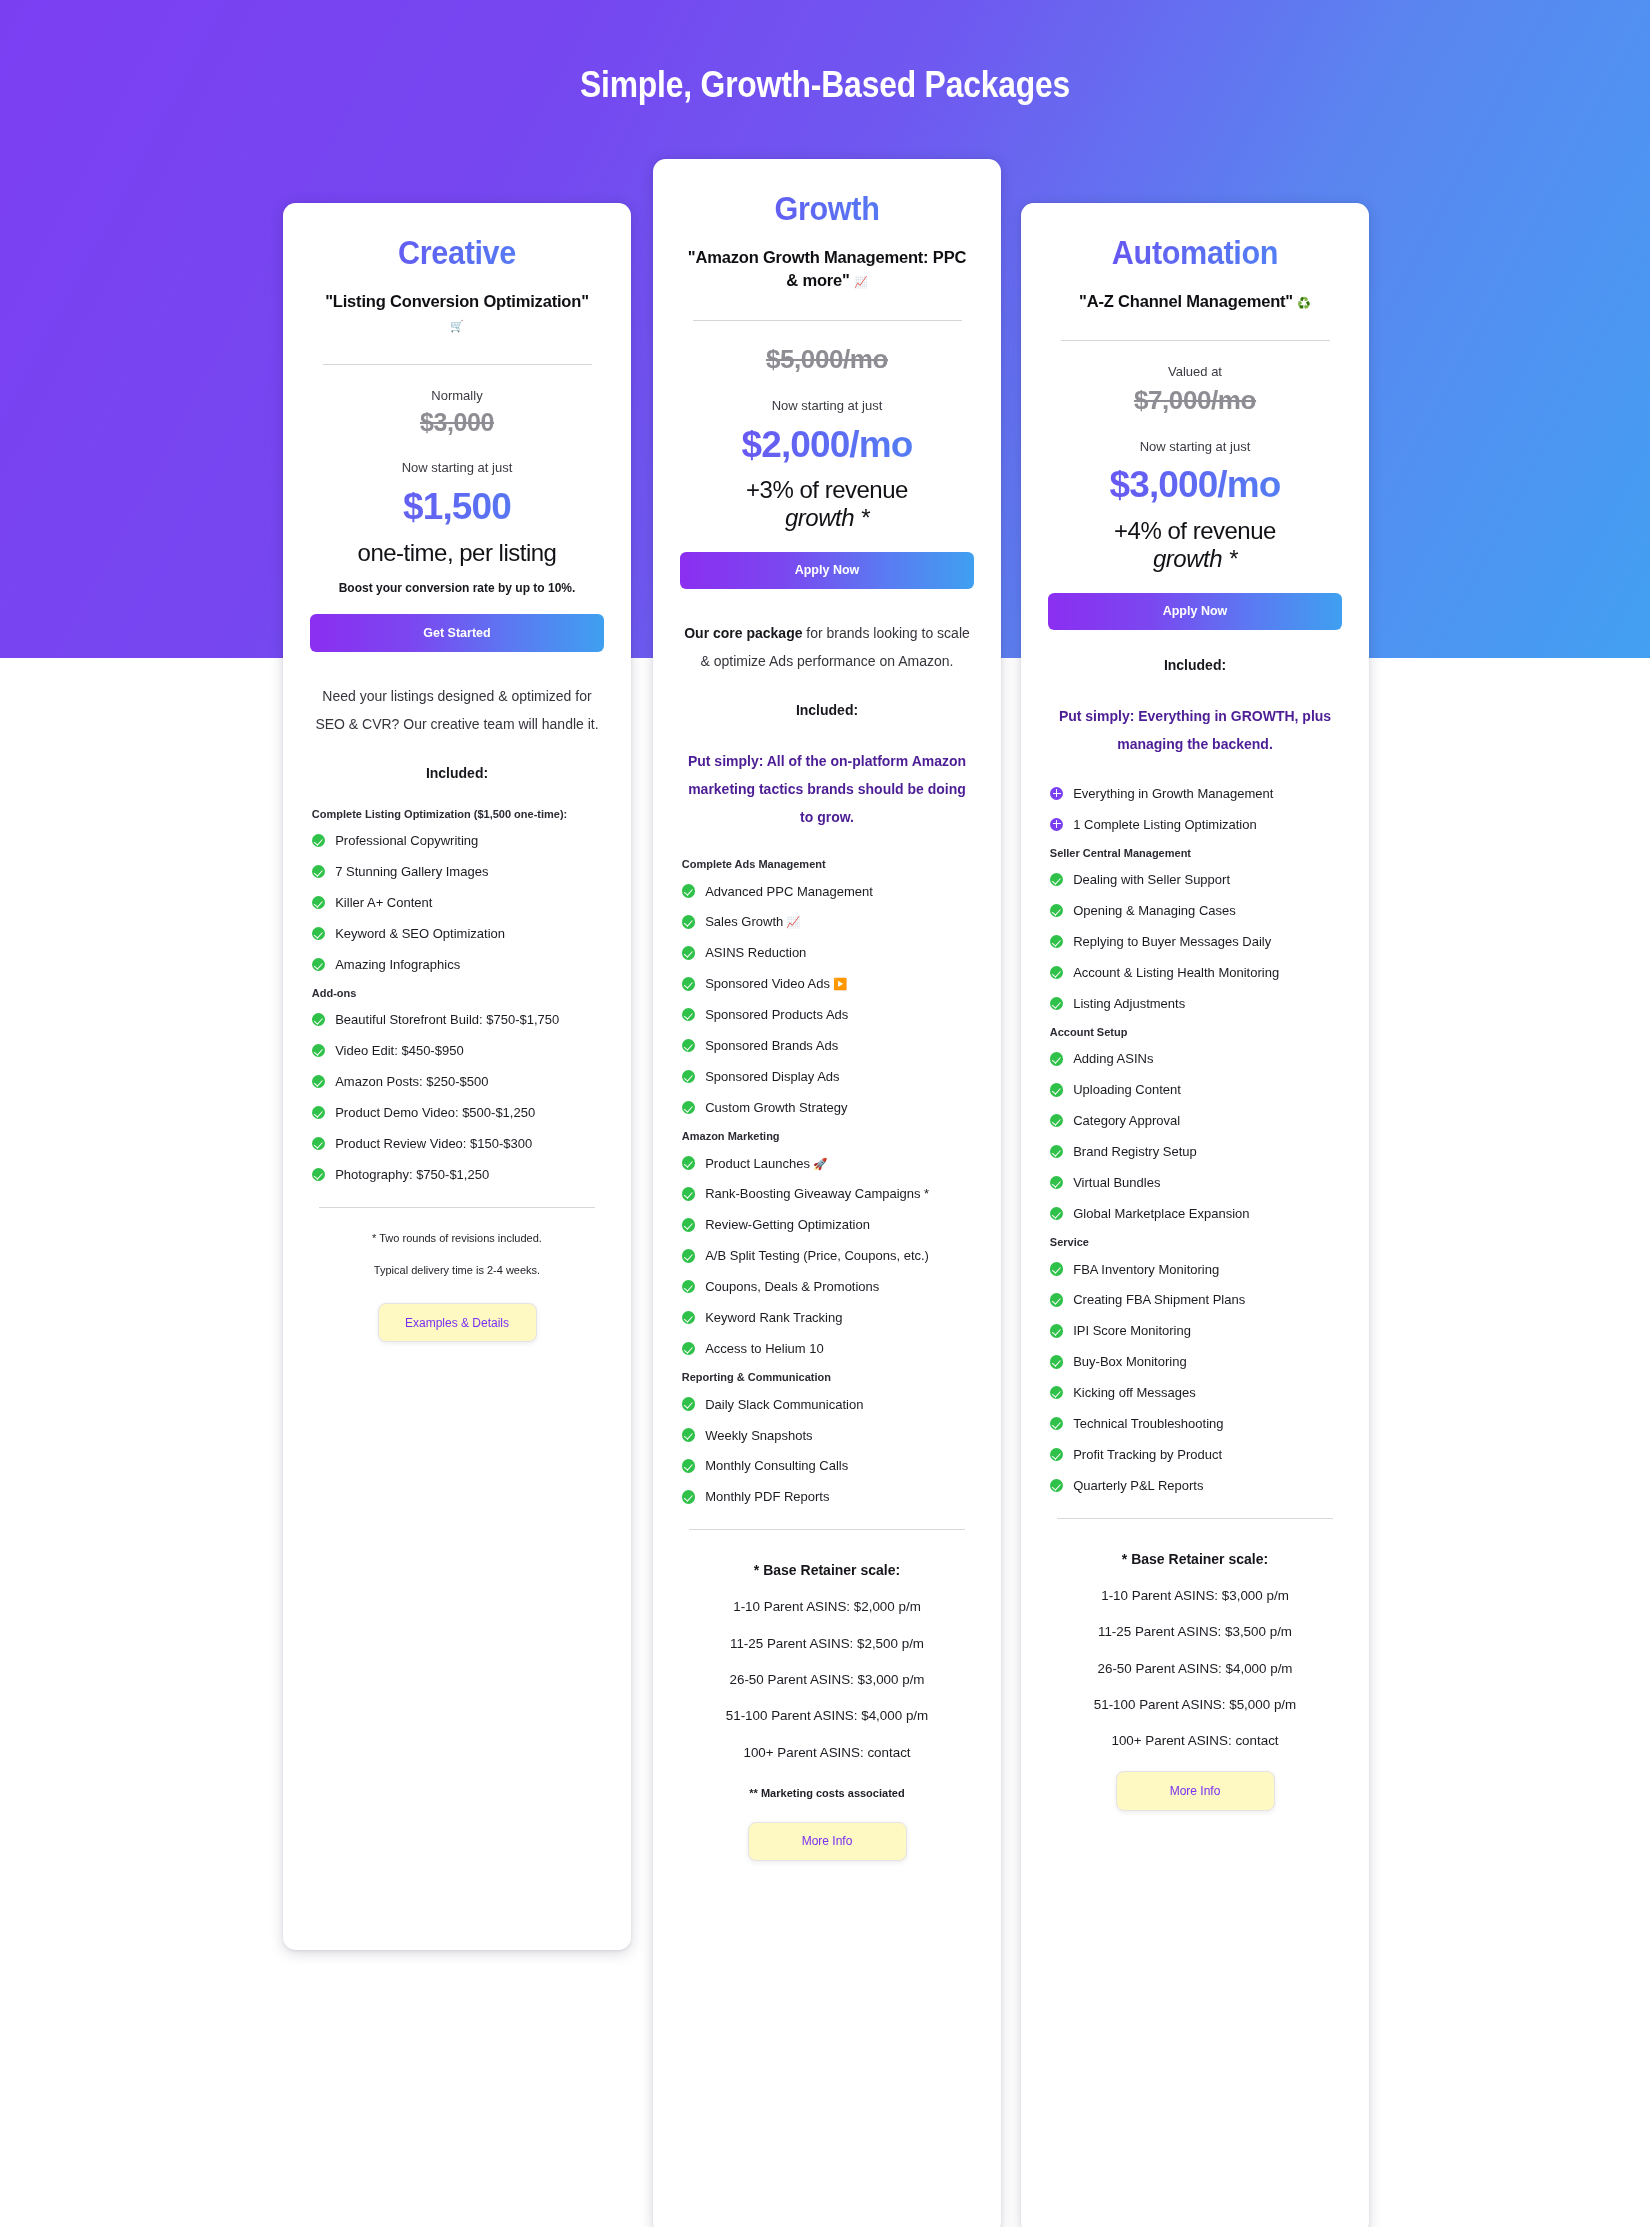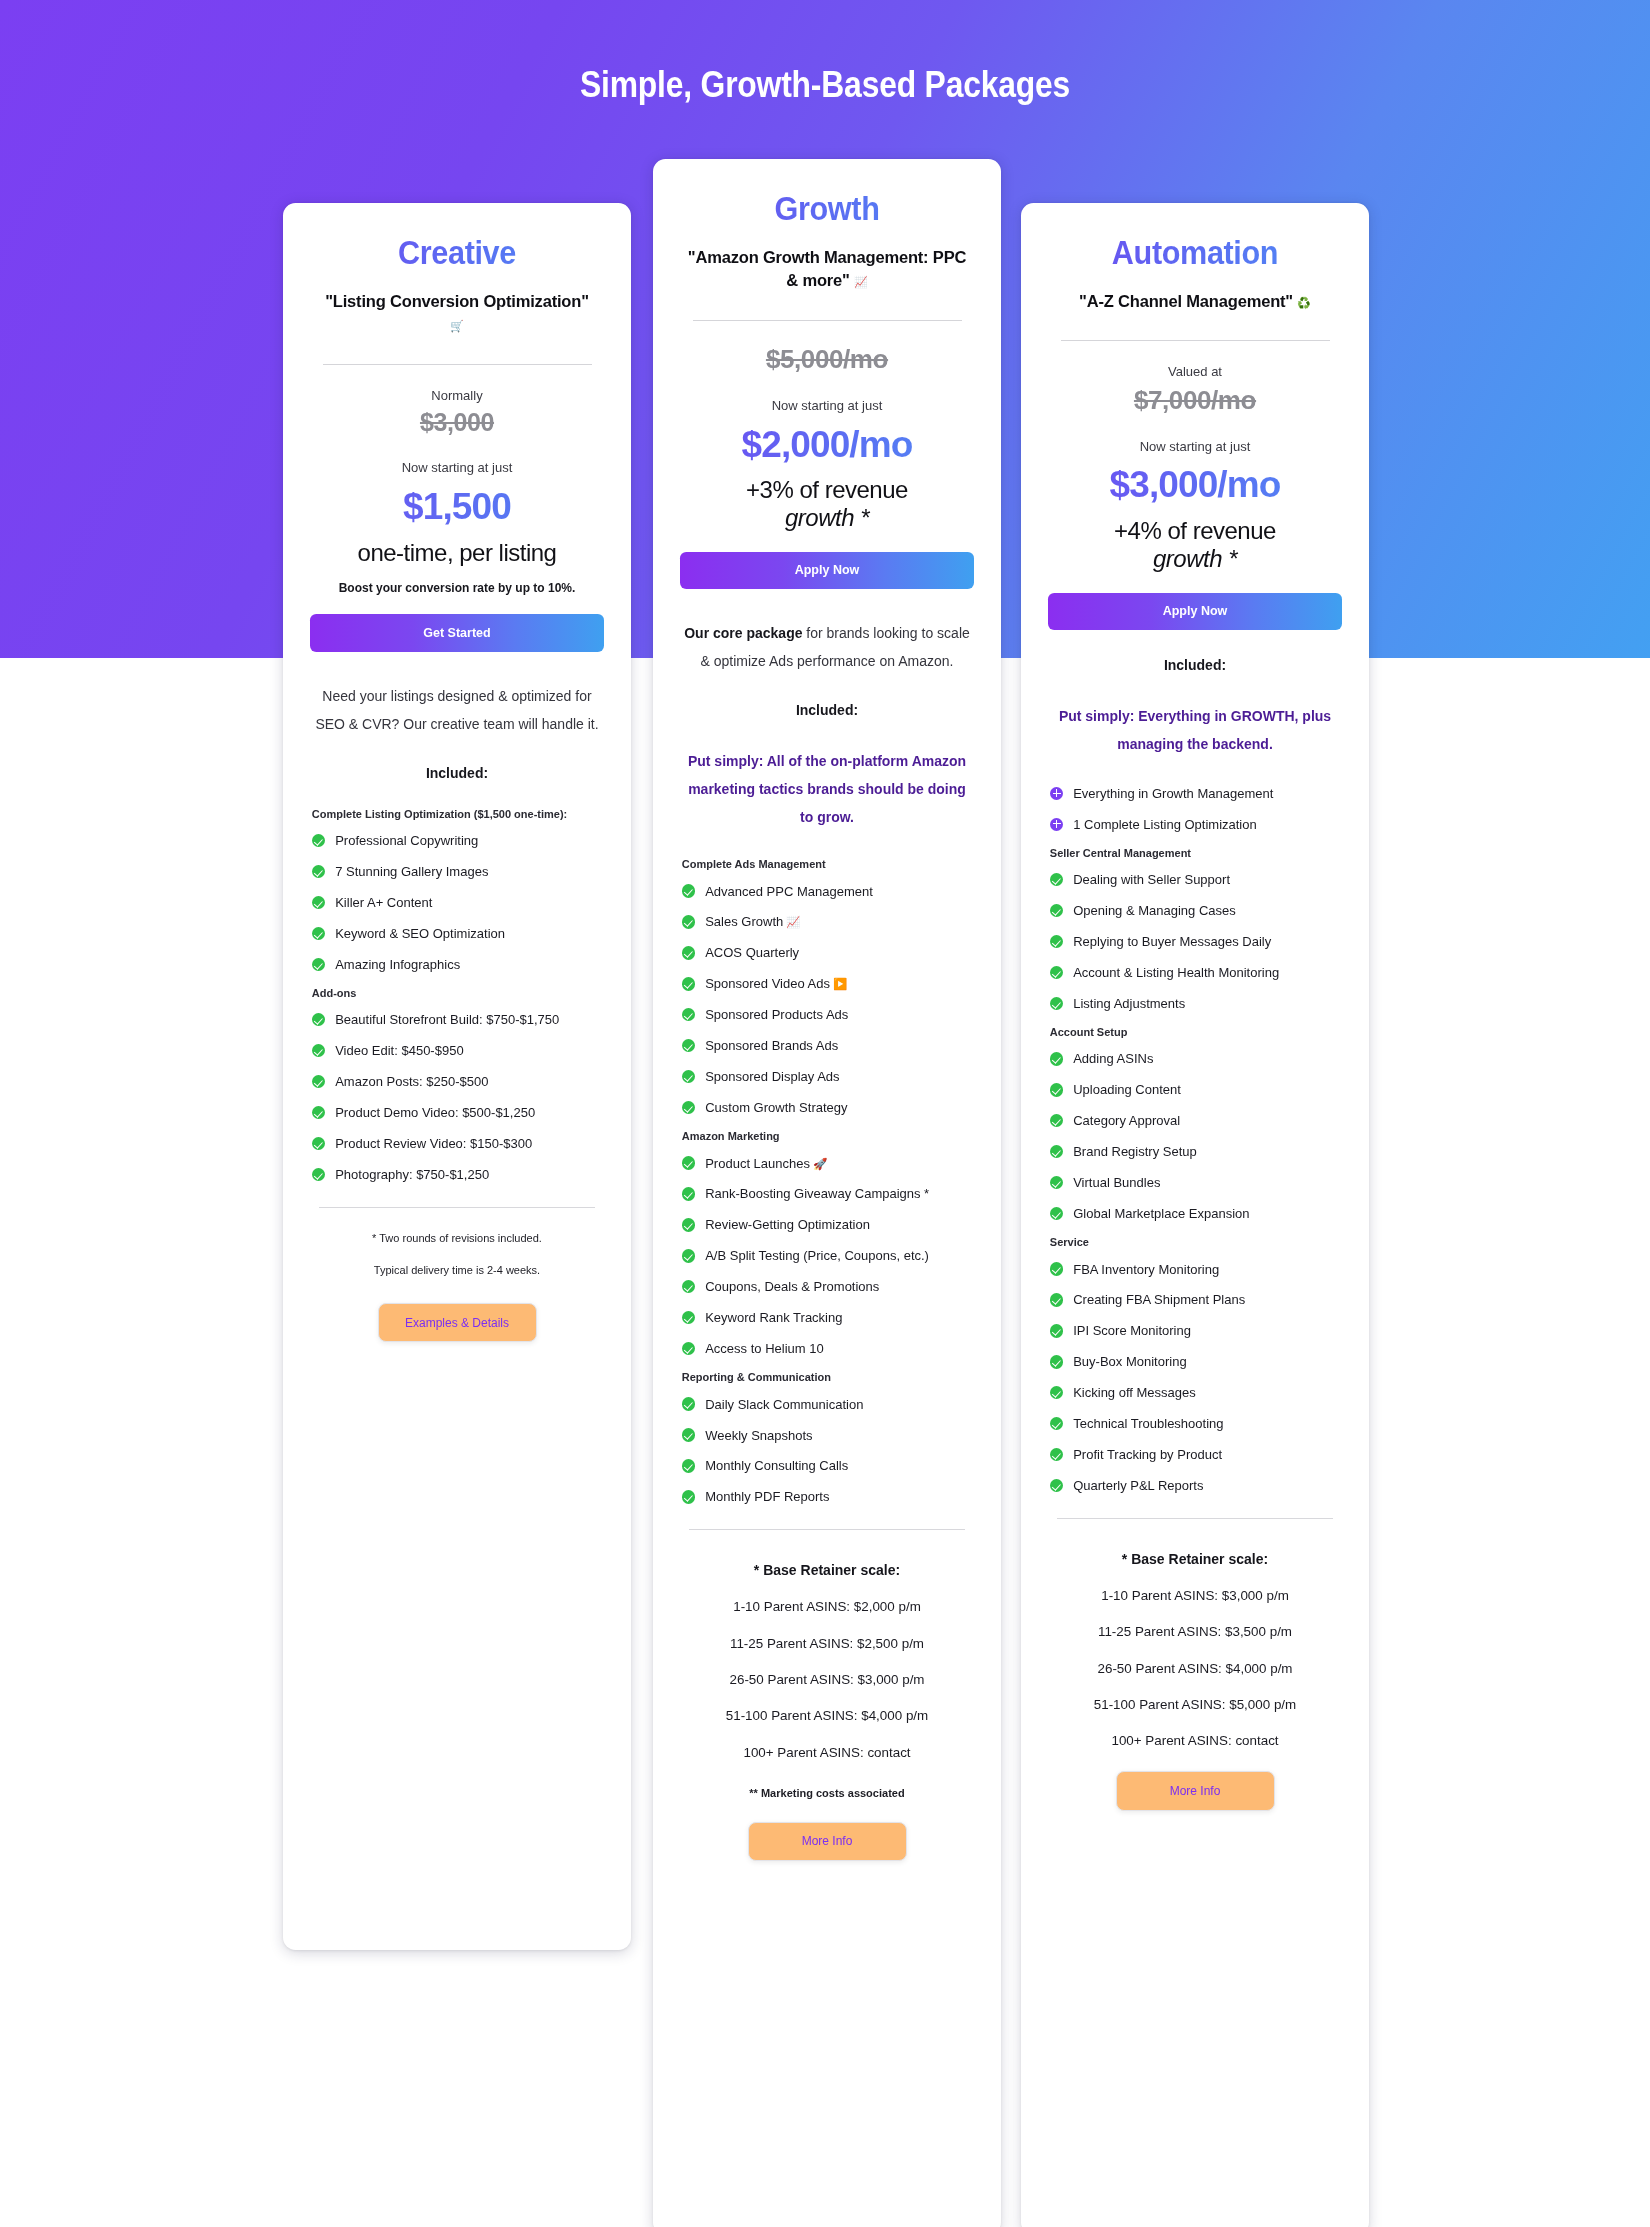--- a/index.html
+++ b/index.html
@@ -245,21 +245,21 @@
     color: #1d1d24;
     margin-top: 27px;
   }
   .ghost {
     display: inline-block;
     margin-top: 23px;
     padding: 11.6px 0;
     width: 159px;
     border: 0.9px solid #e3e3e8;
     border-radius: 8px;
-    background: #fdba74;
+    background: #fef9c3;
     color: #7b2ff2;
     font-size: 12px;
     font-weight: 500;
     cursor: pointer;
     box-shadow: 0 1.8px 5.3px rgba(0,0,0,0.07);
     font-family: "Liberation Sans", sans-serif;
   }
 </style>
 </head>
 <body>
@@ -373,21 +373,21 @@
       <li>
           <span class="ico"></span>
           <span class="txt">Advanced PPC Management</span>
         </li>
       <li>
           <span class="ico"></span>
           <span class="txt"><span>Sales Growth</span> <span class="emoji">📈</span></span>
         </li>
       <li>
           <span class="ico"></span>
-          <span class="txt">ACOS Quarterly</span>
+          <span class="txt">ASINS Reduction</span>
         </li>
       <li>
           <span class="ico"></span>
           <span class="txt"><span>Sponsored Video Ads</span> <span class="emoji">▶️</span></span>
         </li>
       <li>
           <span class="ico"></span>
           <span class="txt">Sponsored Products Ads</span>
         </li>
       <li>

